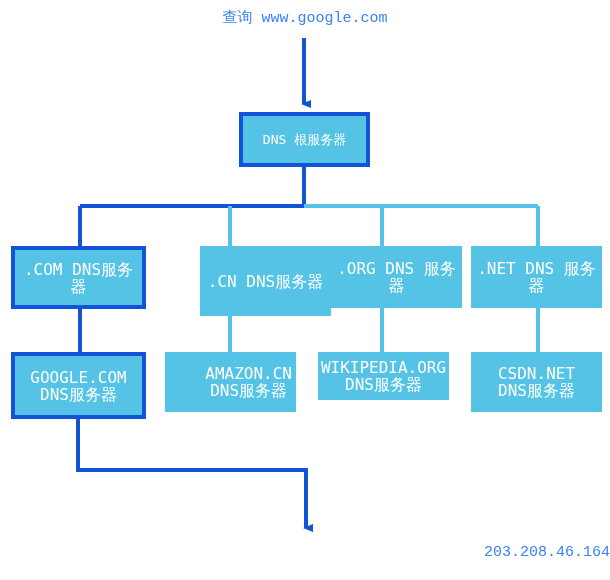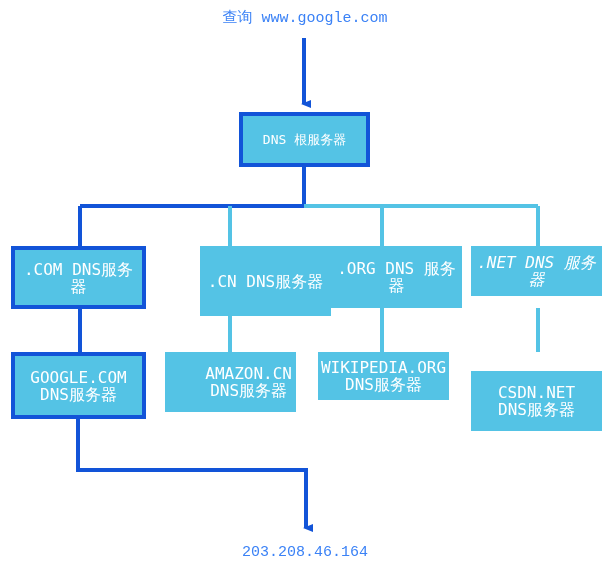--- a/index.html
+++ b/index.html
@@ -62,31 +62,31 @@
   #query-caption {
     left: 0;
     top: 8px;
     width: 610px;
     text-align: center;
   }
   #result-caption {
     left: 0;
     top: 544px;
     width: 610px;
-    text-align: center;
+    text-align: right;
   }
   #node-root   { left: 239px; top: 112px; width: 131px; height: 55px; font-size: 13px; }
   #node-com    { left: 11px;  top: 246px; width: 135px; height: 63px; }
   #node-cn     { left: 165px; top: 246px; width: 131px; height: 70px; margin-left: 35px; }
   #node-org    { left: 331px; top: 246px; width: 131px; height: 62px; }
-  #node-net    { left: 471px; top: 246px; width: 131px; height: 50px; font-style: italic; }
+  #node-net    { left: 471px; top: 246px; width: 131px; height: 62px; }
   #node-google { left: 11px;  top: 352px; width: 135px; height: 67px; }
   #node-amazon { left: 165px; top: 352px; width: 131px; height: 60px; justify-content: flex-end; }
   #node-wiki   { left: 318px; top: 352px; width: 131px; height: 48px; }
-  #node-csdn   { left: 471px; top: 352px; width: 131px; height: 60px; margin-top: 19px; }
+  #node-csdn   { left: 471px; top: 352px; width: 131px; height: 60px; }
 </style>
 </head>
 <body>
 
 <div id="canvas">
 
   <svg id="wires" viewBox="0 0 610 580">
     <defs>
       <marker id="arrow-blue" markerWidth="10" markerHeight="10" refX="4" refY="7" orient="auto" markerUnits="userSpaceOnUse">
         <path d="M0,0 L8,0 L4,10 Z" fill="#1254D8"></path>

